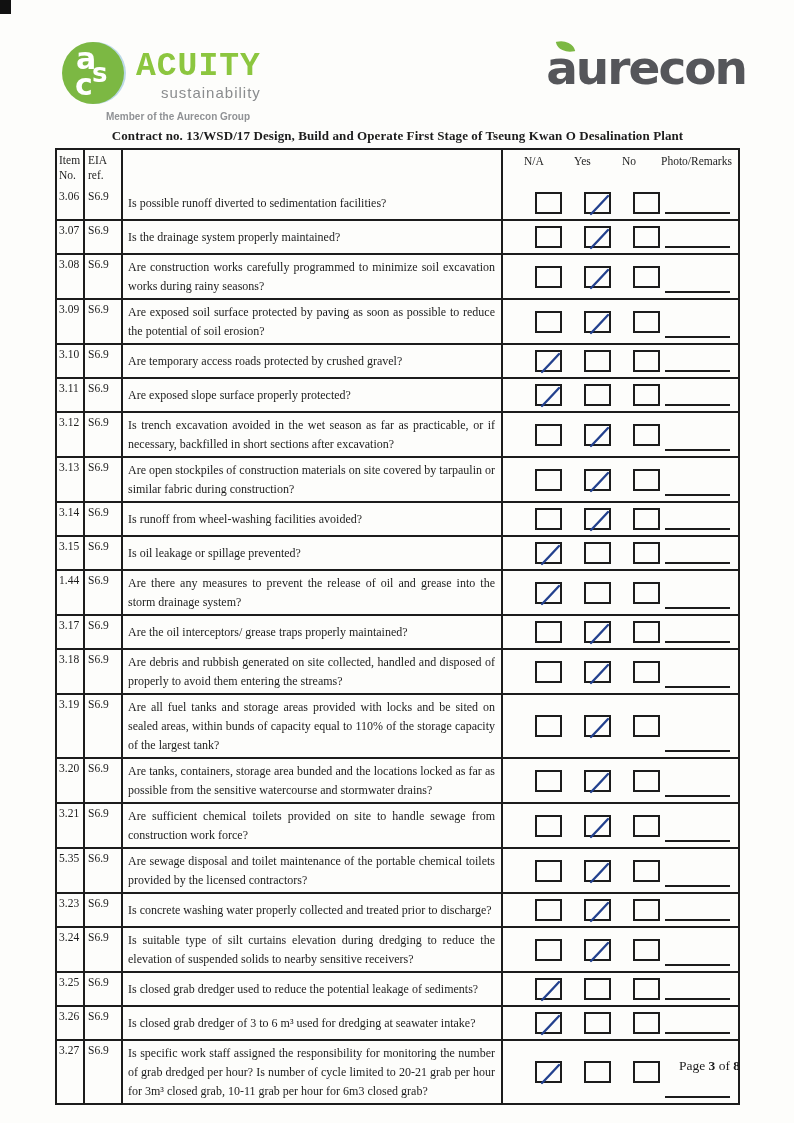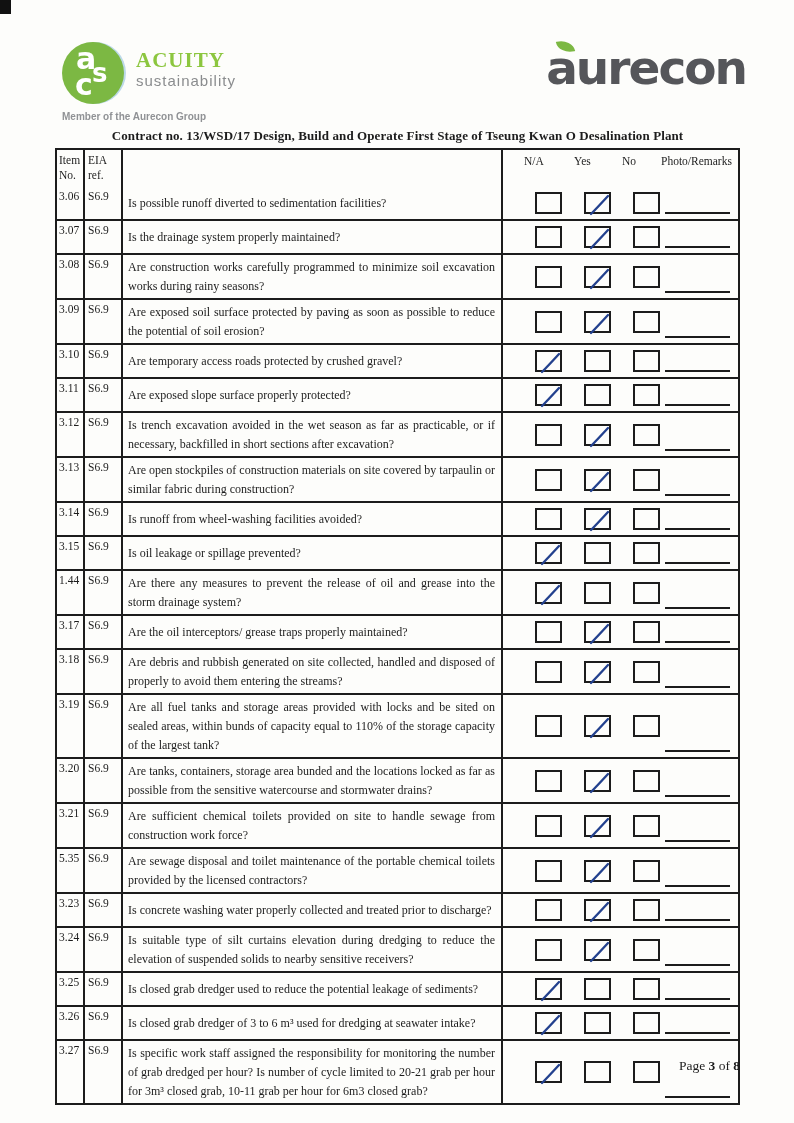--- a/index.html
+++ b/index.html
@@ -28,30 +28,30 @@
   }
   .acuity-circle span{
     position:absolute;color:#fff;font-family:"DejaVu Sans",sans-serif;
     font-weight:bold;line-height:1;
   }
   .m-a{left:14px;top:2px;font-size:30px;}
   .m-s{left:30px;top:18px;font-size:26px;}
   .m-c{left:13px;top:28px;font-size:30px;}
   .acuity-text{margin-left:12px;padding-top:8px;}
   .acuity-name{
-    font-family:Liberation Serif, serif;font-weight:bold;
-    font-size:21px;letter-spacing:1px;color:var(--green-text);line-height:1;
+    font-family:Liberation Mono, monospace;font-weight:bold;
+    font-size:33px;letter-spacing:1px;color:var(--green-text);line-height:1;
   }
   .acuity-sub{
     font-family:"Liberation Sans",sans-serif;font-size:15px;
     color:var(--gray);letter-spacing:1px;text-align:right;margin-top:1px;
   }
   .acuity-tagline{
     font-family:"Liberation Sans",sans-serif;font-weight:bold;font-size:10px;
-    color:#909295;margin-top:7px;text-align:left;width:232px;
+    color:#909295;margin-top:7px;text-align:center;width:232px;
   }
   .aurecon-logo{position:absolute;right:48px;top:44px;}
   .aurecon-word{
     font-family:"DejaVu Sans",sans-serif;font-weight:bold;
     font-size:47px;letter-spacing:-2px;color:var(--aurecon);line-height:1;text-align:right;
   }
   .leaf{
     position:absolute;left:11px;top:-4px;width:17px;height:13px;
     background:var(--green);border-radius:0 95% 0 95%;
     transform:rotate(-12deg);

